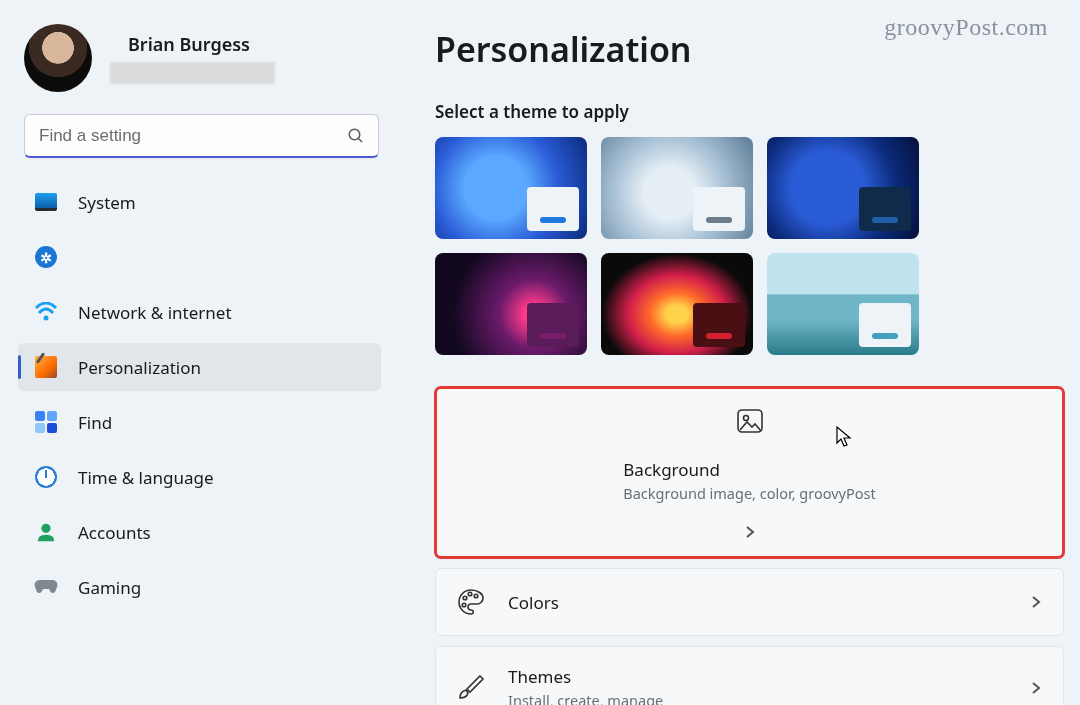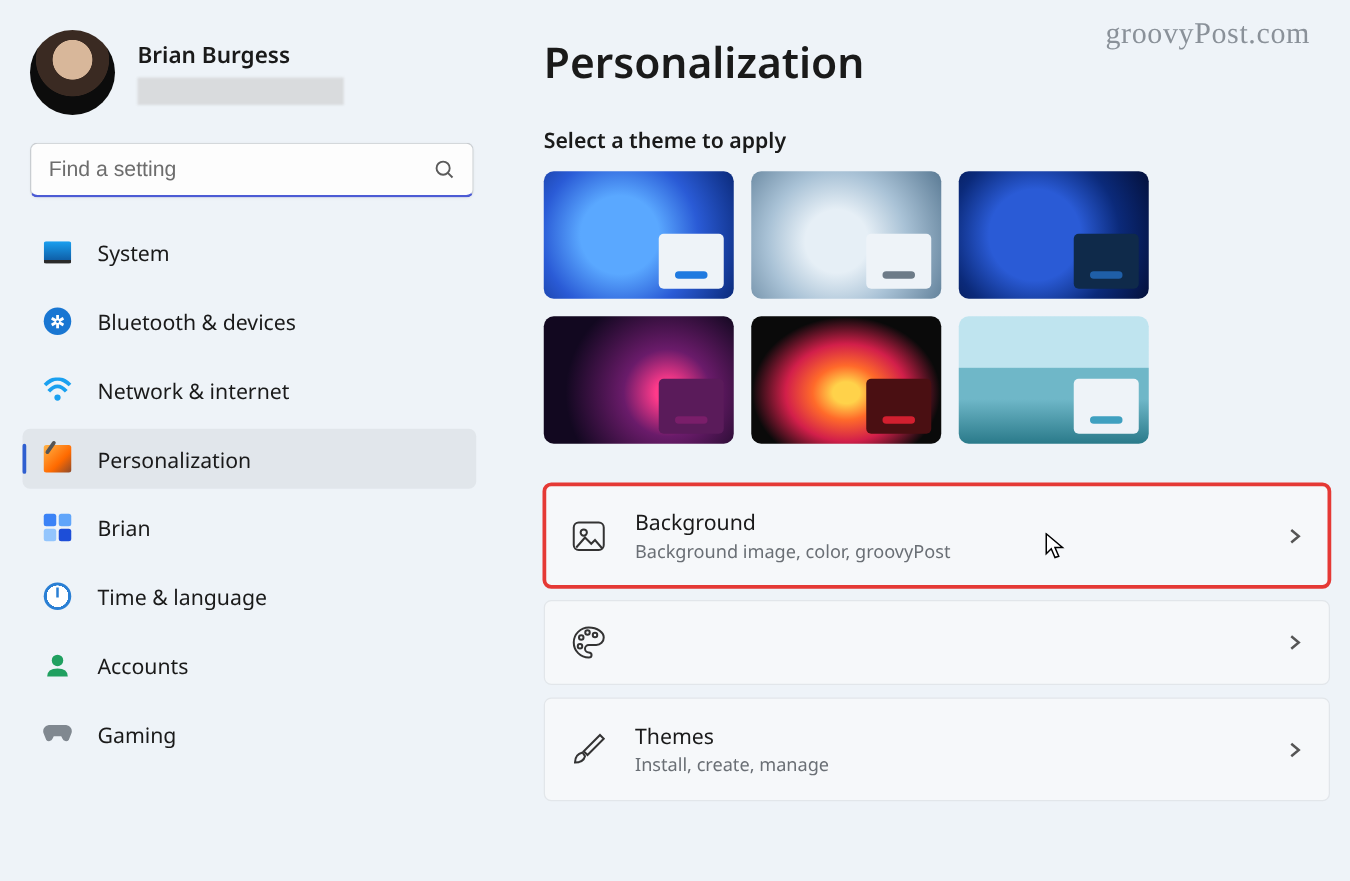--- a/index.html
+++ b/index.html
@@ -33,21 +33,21 @@
     align-items: center;
     gap: 18px;
     padding: 6px 6px 18px 6px;
   }
   .avatar {
     width: 68px; height: 68px; border-radius: 50%;
     background: radial-gradient(circle at 50% 35%, #d8b79a 0 28%, #3a2a22 29% 52%, #0c0c0c 53% 100%);
     flex-shrink: 0;
   }
   .profile-info { display:flex; flex-direction:column; gap:6px; }
-  .profile-name { font-size: 18px; font-weight: 600; }
+  .profile-name { font-size: 18px; font-weight: 600; margin-left: 18px; }
   .profile-email {
     width: 165px; height: 22px;
     background: #d9dbdd;
     filter: blur(1px);
   }
   .search-wrap {
     margin: 4px 6px 20px 6px;
     position: relative;
   }
   .search-input {
@@ -146,21 +146,21 @@
   .setting-row {
     background:#f6f8fa;
     border:1px solid #e2e6ea;
     border-radius:6px;
     display:flex; align-items:center;
     padding: 18px 20px;
     gap: 22px;
     cursor:pointer;
     position:relative;
   }
-  .setting-row.highlight { outline:3px solid #e53935; outline-offset:-2px; }
+  .setting-row.highlight { outline:3px solid #e53935; outline-offset:-2px;flex-direction:column; }
   .setting-icon { width:30px; height:30px; stroke:#333; fill:none; stroke-width:1.6; flex-shrink:0; }
   .setting-text { flex:1; }
   .setting-title { font-size:17px; color:#1a1a1a; }
   .setting-desc { font-size:14.5px; color:#6a6f75; margin-top:2px; }
   .chevron { width:14px; height:14px; stroke:#555; fill:none; stroke-width:2; }
   .cursor-img {
     position:absolute; width:18px; height:22px;
     left: 400px; top: 38px;
     pointer-events:none;
   }
@@ -192,21 +192,20 @@
       <div class="nav-item">
         <span class="nav-icon">
             <span class="ico-system"></span>
           </span>
         <span>System</span>
       </div>
       <div class="nav-item">
         <span class="nav-icon">
             <span class="ico-bt">✲</span>
           </span>
-        <span>Bluetooth &amp; devices</span>
       </div>
       <div class="nav-item">
         <span class="nav-icon ico-net">
           <svg viewBox="0 0 24 20">
               <path d="M2 6 Q12 -4 22 6" fill="none" stroke="#1aa0f0" stroke-width="3"></path>
               <path d="M5 11 Q12 3 19 11" fill="none" stroke="#1aa0f0" stroke-width="3"></path>
               <circle cx="12" cy="16" r="2.5" fill="#1aa0f0"></circle>
             </svg>
         </span>
         <span>Network &amp; internet</span>
@@ -219,21 +218,21 @@
       </div>
       <div class="nav-item">
         <span class="nav-icon">
             <span class="ico-apps">
               <span class="a"></span>
               <span class="b"></span>
               <span class="c"></span>
               <span class="d"></span>
             </span>
           </span>
-        <span>Brian</span>
+        <span>Find</span>
       </div>
       <div class="nav-item">
         <span class="nav-icon">
             <span class="ico-time"></span>
           </span>
         <span>Time &amp; language</span>
       </div>
       <div class="nav-item">
         <span class="nav-icon ico-acct">
           <svg viewBox="0 0 24 24">
@@ -313,20 +312,21 @@
 
       <div class="setting-row">
         <svg class="setting-icon" viewBox="0 0 30 30">
           <path d="M15 3 a12 12 0 1 0 0 24 c3 0 3 -4 0 -4 a3 3 0 0 1 0 -6 h6 a6 6 0 0 0 6 -6 c0 -4 -5 -8 -12 -8 z"></path>
           <circle cx="9" cy="11" r="1.8"></circle>
             <circle cx="14" cy="7" r="1.8"></circle>
             <circle cx="20" cy="9" r="1.8"></circle>
             <circle cx="8" cy="18" r="1.8"></circle>
         </svg>
         <div class="setting-text">
+          <div class="setting-title">Colors</div>
         </div>
         <svg class="chevron" viewBox="0 0 14 14">
             <path d="M4 2 l6 5 -6 5"></path>
           </svg>
       </div>
 
       <div class="setting-row">
         <svg class="setting-icon" viewBox="0 0 30 30">
           <path d="M24 3 l3 3 -13 13 -3 -3 z"></path>
           <path d="M10 17 c-4 1 -6 4 -6 8 3 0 7 -1 8 -5 z"></path>

